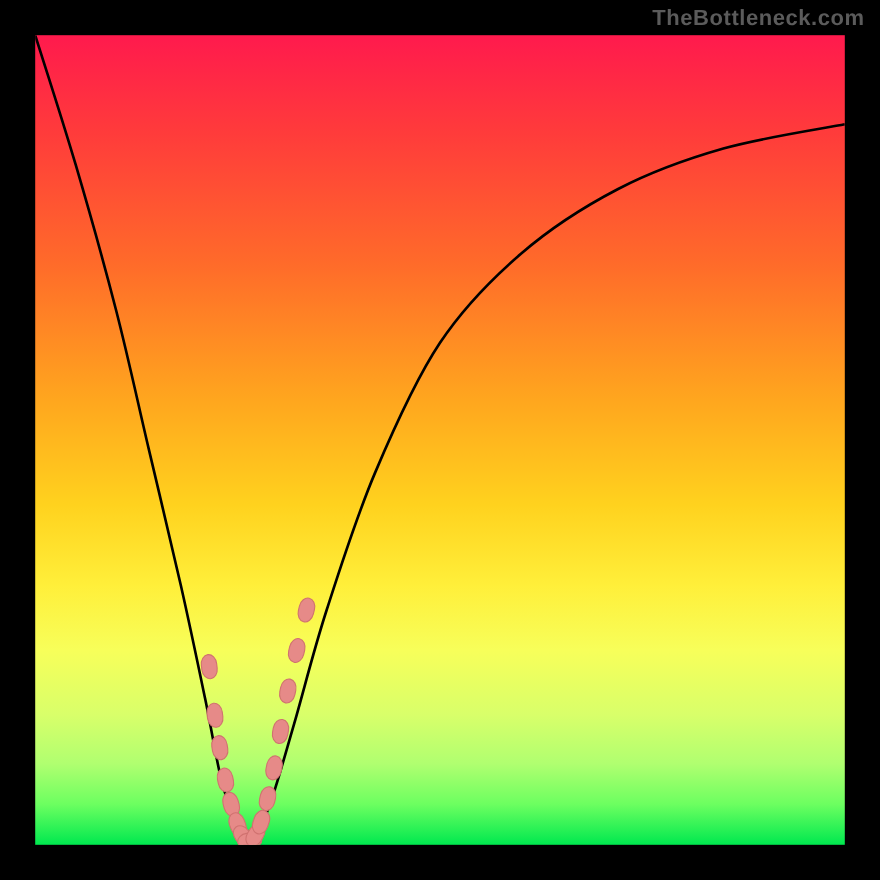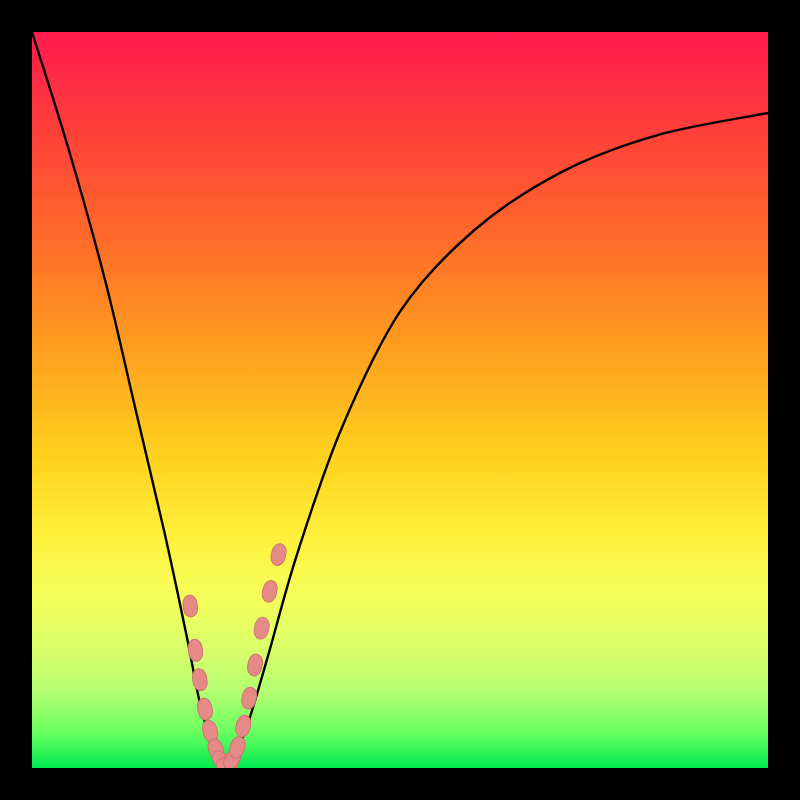--- a/index.html
+++ b/index.html
@@ -79,13 +79,14 @@
           <rect x="204.23" y="683.05" width="14" height="22" rx="7" ry="9" fill="#e68a88" stroke="#d07270" stroke-width="1" transform="rotate(13.4 211.23 694.05)"></rect>
           <rect x="210.12" y="655.08" width="14" height="22" rx="7" ry="9" fill="#e68a88" stroke="#d07270" stroke-width="1" transform="rotate(10.9 217.12 666.08)"></rect>
           <rect x="216.01" y="621.96" width="14" height="22" rx="7" ry="9" fill="#e68a88" stroke="#d07270" stroke-width="1" transform="rotate(10.1 223.01 632.96)"></rect>
           <rect x="222.63" y="585.16" width="14" height="22" rx="7" ry="9" fill="#e68a88" stroke="#d07270" stroke-width="1" transform="rotate(11.3 229.63 596.16)"></rect>
           <rect x="230.73" y="548.36" width="14" height="22" rx="7" ry="9" fill="#e68a88" stroke="#d07270" stroke-width="1" transform="rotate(13.0 237.73 559.36)"></rect>
           <rect x="239.56" y="511.56" width="14" height="22" rx="7" ry="9" fill="#e68a88" stroke="#d07270" stroke-width="1" transform="rotate(13.5 246.56 522.56)"></rect>
         </g>
     </svg>
   </div>
 
+  <div class="watermark">TheBottleneck.com</div>
 </div>
 
 </body></html>

